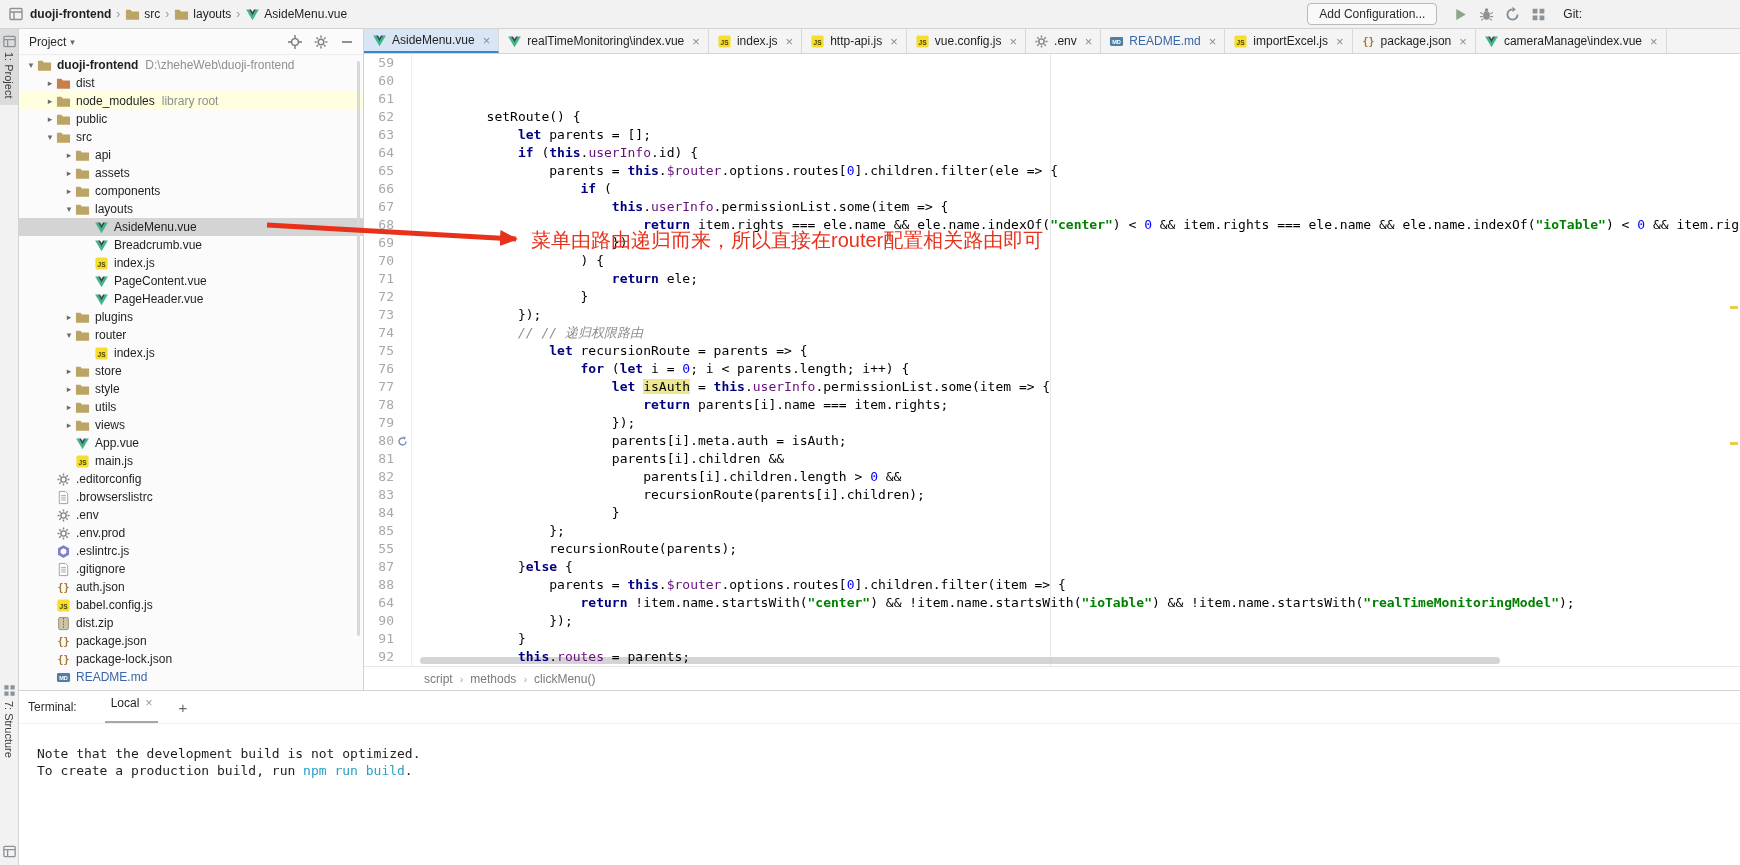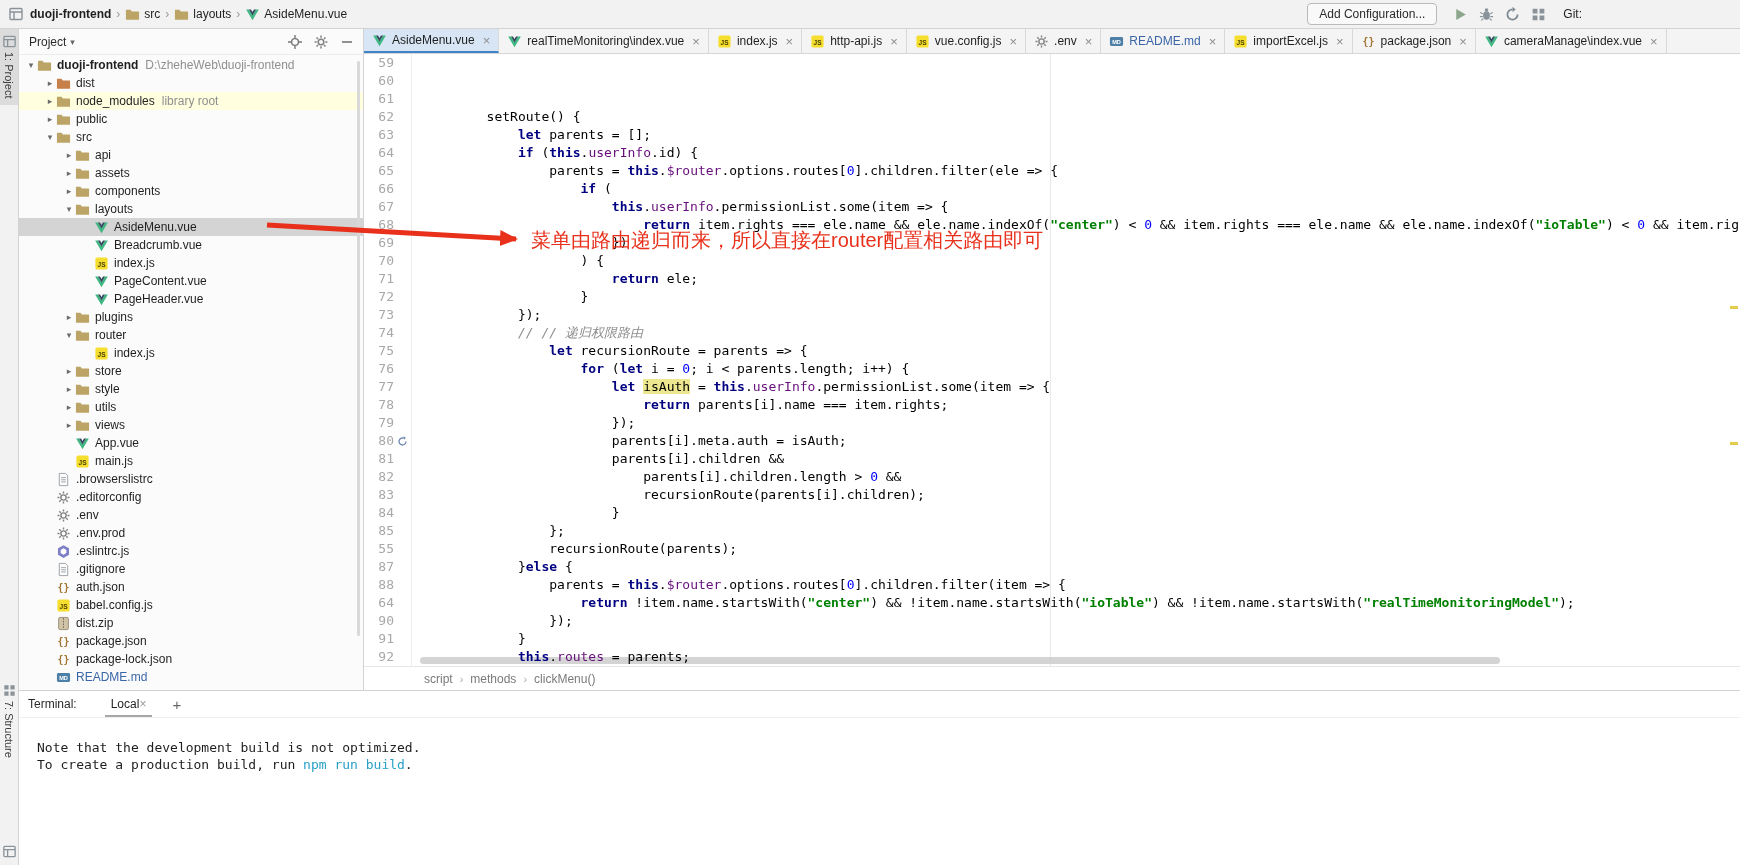--- a/index.html
+++ b/index.html
@@ -72,21 +72,21 @@
   .es-mark { position:absolute; left:1px; width:8px; height:3px; background:#E3CE4B; }
   .hscroll { position:absolute; left:56px; right:240px; bottom:2px; height:7px; background:#C9C9C9; border-radius:4px; opacity:.8; cursor:pointer; }
   .crumbbar { flex:0 0 24px; display:flex; align-items:center; gap:7px; padding-left:60px; color:#7a7a7a; border-top:1px solid #E6E6E6; background:#fff; }
   .crumbbar .sep { color:#ababab; font-size:11px; }
   .crumbbar .bc { cursor:pointer; }
 
   
   .terminal { flex:0 0 175px; border-top:1px solid #D3D3D3; background:#fff; display:flex; flex-direction:column; }
   .term-header { flex:0 0 27px; display:flex; align-items:center; padding-left:9px; border-bottom:1px solid #EFEFEF; }
   .term-label { color:#2b2b2b; }
-  .term-tab { display:flex; align-items:center; margin-left:28px; padding:5px 6px 4px 6px; border-bottom:2px solid #A7A7A7; cursor:pointer; }
+  .term-tab { display:flex; align-items:center; gap:6px; margin-left:28px; padding:5px 6px 11px 6px; border-bottom:2px solid #A7A7A7; cursor:pointer; }
   .term-tab .tclose { color:#9a9a9a; font-size:12px; }
   .term-add { margin-left:16px; color:#666; font-size:15px; cursor:pointer; padding:0 4px; }
   .term-body { flex:1; padding:21px 0 0 18px; font:13px/17px "DejaVu Sans Mono","Liberation Mono",monospace; color:#1e1e1e; cursor:text; }
   .tm-t { color:#1e1e1e; }
   .tm-cmd { color:#28A0C8; }
 
   
   .ficon { display:inline-flex; align-items:center; justify-content:center; width:15px; height:15px; flex:0 0 auto; }
   .ficon svg { width:100%; height:100%; }
   .tb-proj { width:16px; height:16px; }
@@ -444,37 +444,37 @@
                     <rect x="1.5" y="1.5" width="13" height="13" rx="2" fill="#F5DE2E"></rect>
                     <text x="8" y="11.3" text-anchor="middle" font-size="7" font-weight="bold" fill="#4a4100" font-family="sans-serif">JS</text>
                   </svg>
                 </span>
                 <span class="lab">main.js</span>
               </div>
               <div class="tree-row" style="padding-left: 25px;">
                 <span class="arrow"></span>
                 <span class="ficon">
                   <svg viewBox="0 0 16 16">
-                    <path d="M3.5 1.5h6.5l2.5 2.5v10.5h-9z" fill="#FCFCFC" stroke="#9AA0A6"></path>
-                    <path d="M5.5 6h5M5.5 8.3h5M5.5 10.6h5" stroke="#9AA0A6" fill="none"></path>
-                  </svg>
-                </span>
-                <span class="lab">.browserslistrc</span>
-              </div>
-              <div class="tree-row" style="padding-left: 25px;">
-                <span class="arrow"></span>
-                <span class="ficon">
-                  <svg viewBox="0 0 16 16">
                     <g stroke="#808080" stroke-width="1.5" fill="none">
                       <circle cx="8" cy="8" r="2.8"></circle>
                       <path d="M8 1.6v2.1M8 12.3v2.1M1.6 8h2.1M12.3 8h2.1M3.5 3.5L5 5M11 11l1.5 1.5M3.5 12.5L5 11M11 5l1.5-1.5"></path>
                     </g>
                   </svg>
                 </span>
                 <span class="lab">.editorconfig</span>
+              </div>
+              <div class="tree-row" style="padding-left: 25px;">
+                <span class="arrow"></span>
+                <span class="ficon">
+                  <svg viewBox="0 0 16 16">
+                    <path d="M3.5 1.5h6.5l2.5 2.5v10.5h-9z" fill="#FCFCFC" stroke="#9AA0A6"></path>
+                    <path d="M5.5 6h5M5.5 8.3h5M5.5 10.6h5" stroke="#9AA0A6" fill="none"></path>
+                  </svg>
+                </span>
+                <span class="lab">.browserslistrc</span>
               </div>
               <div class="tree-row" style="padding-left: 25px;">
                 <span class="arrow"></span>
                 <span class="ficon">
                   <svg viewBox="0 0 16 16">
                     <g stroke="#808080" stroke-width="1.5" fill="none">
                       <circle cx="8" cy="8" r="2.8"></circle>
                       <path d="M8 1.6v2.1M8 12.3v2.1M1.6 8h2.1M12.3 8h2.1M3.5 3.5L5 5M11 11l1.5 1.5M3.5 12.5L5 11M11 5l1.5-1.5"></path>
                     </g>
                   </svg>

